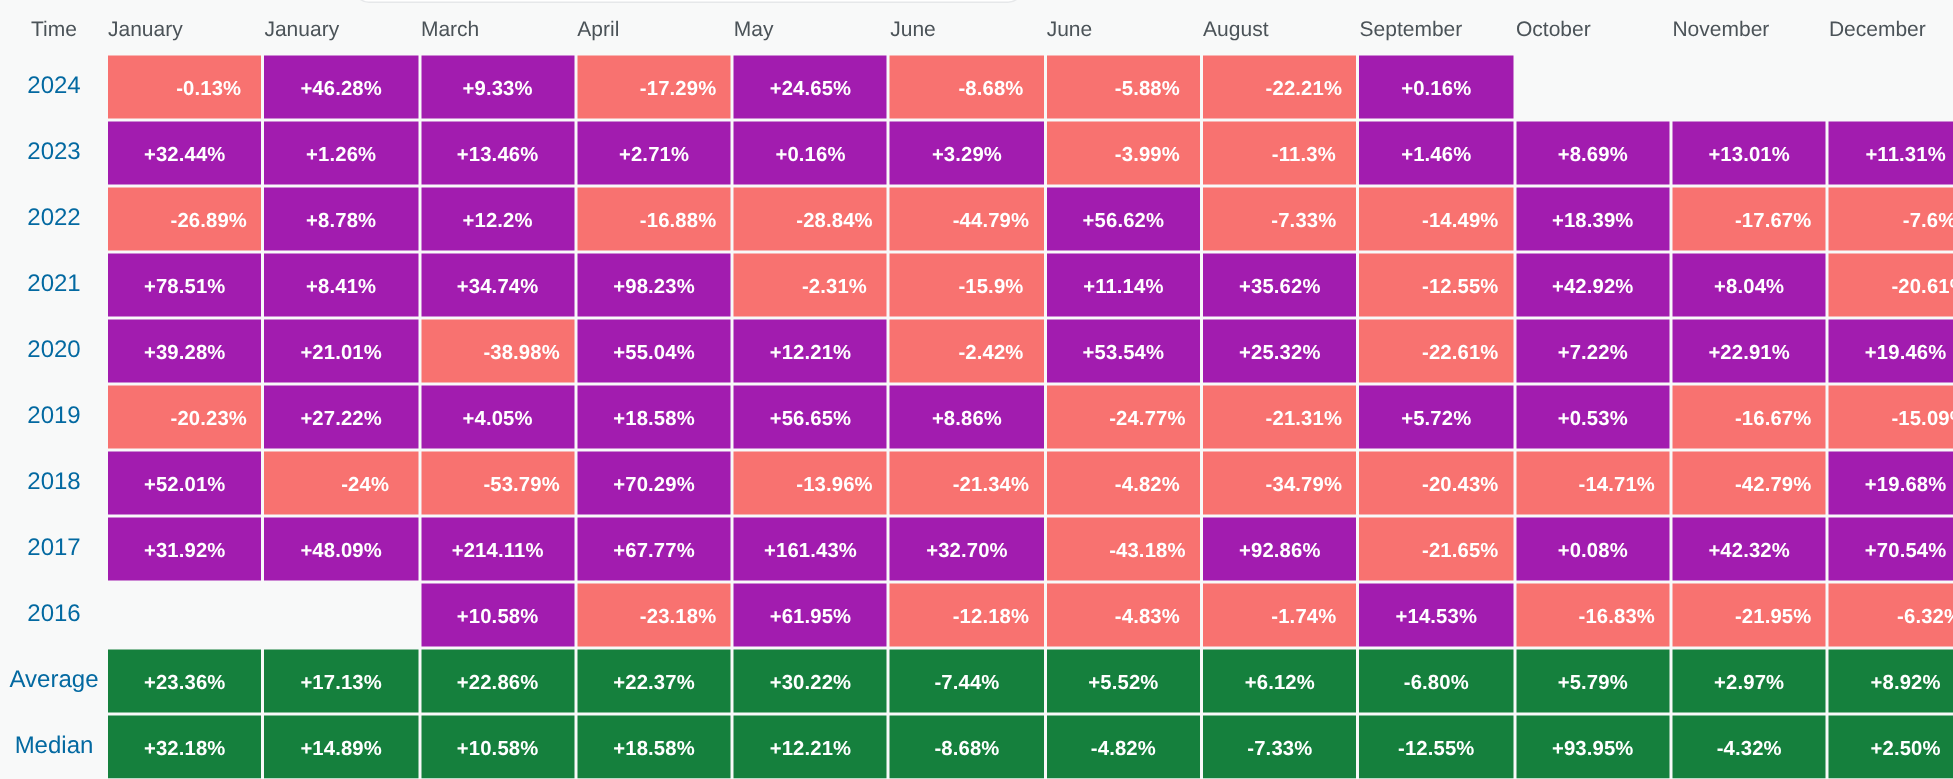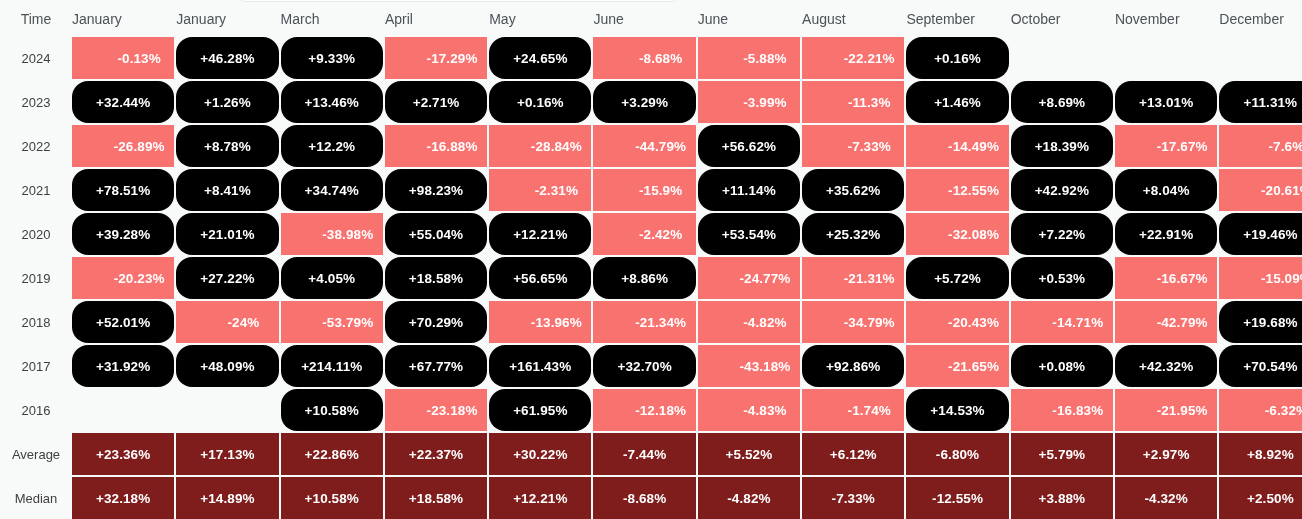--- a/index.html
+++ b/index.html
@@ -53,45 +53,45 @@
     padding: 0;
     background: transparent;
     border: none;
     white-space: nowrap;
   }
   th.header-cell.time-header {
     text-align: center;
   }
 
   td.row-label {
-    font-size: 13px;
+    font-size: 16px;
     font-weight: 400;
-    color: #404040;
+    color: #0369a1;
     text-align: center;
     padding: 0;
     background: transparent;
     height: 42px;
     white-space: nowrap;
   }
 
   td.cell {
     height: 42px;
     padding: 0;
     text-align: center;
     vertical-align: middle;
     font-size: 13.5px;
     font-weight: 700;
     color: #ffffff;
     letter-spacing: 0.1px;
     white-space: nowrap;
   }
 
-  td.cell.pos { background: #000000; border-radius: 16px; }
+  td.cell.pos { background: #a21caf; }
   td.cell.neg { background: #f87270; padding-left: 32px; }
-  td.cell.stat { background: #7f1d1d; }
+  td.cell.stat { background: #15803d; }
   td.cell.empty { background: transparent; color: transparent; }
 </style>
 </head>
 <body>
 
 <div id="seasonality-table-wrap">
   <div id="panel-lip"></div>
   <table class="heatmap">
     <colgroup>
       <col class="col-label">
@@ -189,21 +189,21 @@
         <tr>
           <td class="row-label">2020</td>
           <td class="cell pos">+39.28%</td>
           <td class="cell pos">+21.01%</td>
           <td class="cell neg">-38.98%</td>
           <td class="cell pos">+55.04%</td>
           <td class="cell pos">+12.21%</td>
           <td class="cell neg">-2.42%</td>
           <td class="cell pos">+53.54%</td>
           <td class="cell pos">+25.32%</td>
-          <td class="cell neg">-32.08%</td>
+          <td class="cell neg">-22.61%</td>
           <td class="cell pos">+7.22%</td>
           <td class="cell pos">+22.91%</td>
           <td class="cell pos">+19.46%</td>
         </tr>
         <tr>
           <td class="row-label">2019</td>
           <td class="cell neg">-20.23%</td>
           <td class="cell pos">+27.22%</td>
           <td class="cell pos">+4.05%</td>
           <td class="cell pos">+18.58%</td>
@@ -280,19 +280,19 @@
           <td class="row-label">Median</td>
           <td class="cell stat">+32.18%</td>
           <td class="cell stat">+14.89%</td>
           <td class="cell stat">+10.58%</td>
           <td class="cell stat">+18.58%</td>
           <td class="cell stat">+12.21%</td>
           <td class="cell stat">-8.68%</td>
           <td class="cell stat">-4.82%</td>
           <td class="cell stat">-7.33%</td>
           <td class="cell stat">-12.55%</td>
-          <td class="cell stat">+3.88%</td>
+          <td class="cell stat">+93.95%</td>
           <td class="cell stat">-4.32%</td>
           <td class="cell stat">+2.50%</td>
         </tr>
       </tbody>
   </table>
 </div>
 
 </body></html>

